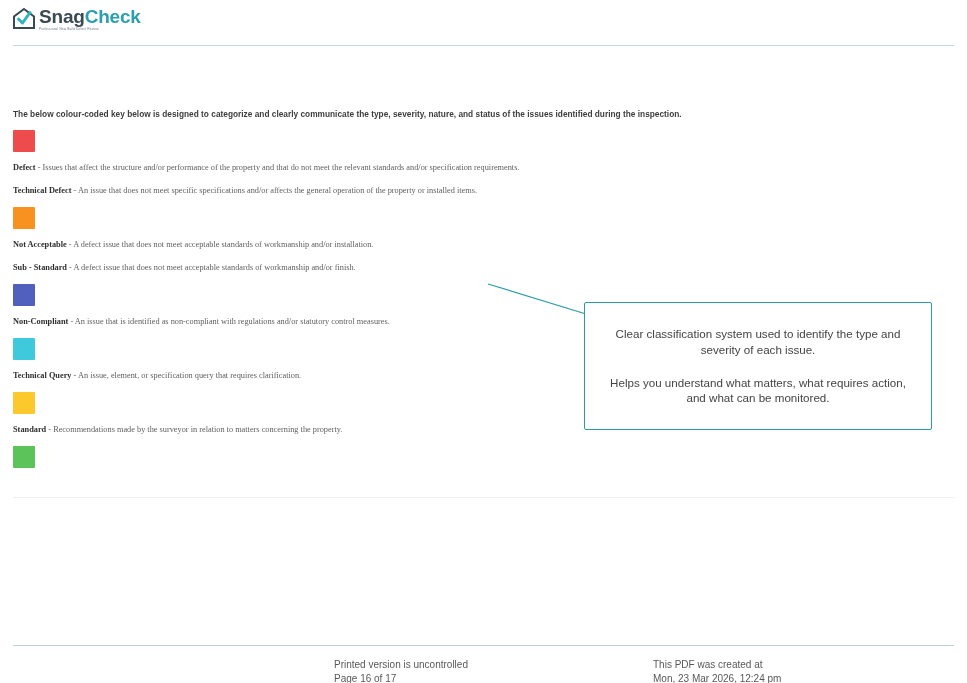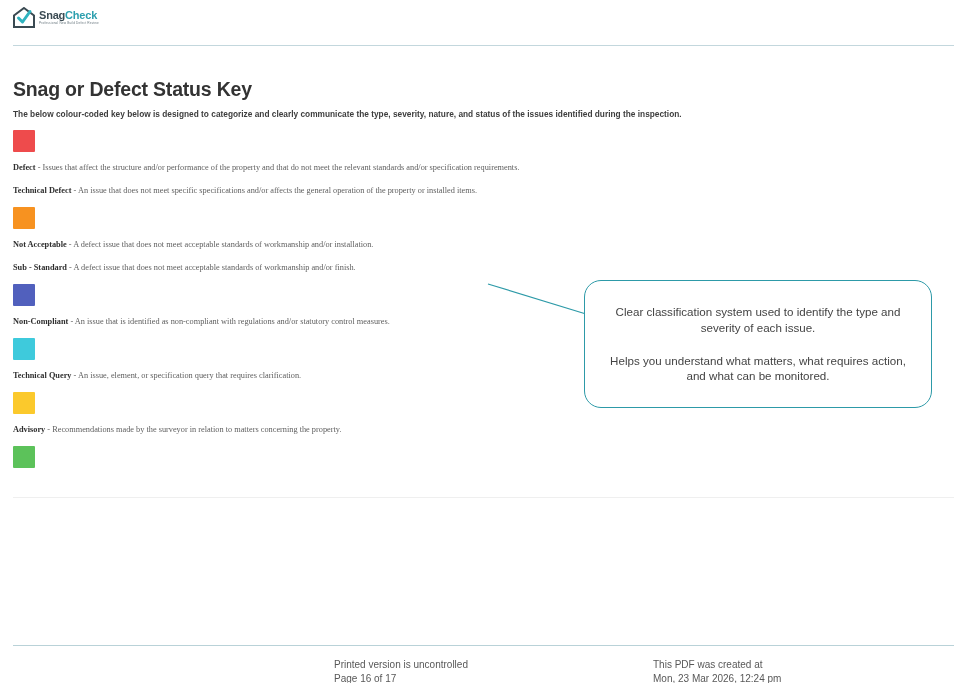--- a/index.html
+++ b/index.html
@@ -23,21 +23,21 @@
     position: absolute;
     left: 13px;
     top: 7px;
     display: flex;
     align-items: center;
     gap: 4px;
   }
   .logo-mark { width: 22px; height: 21px; display:block; }
   .logo-text-wrap { display: flex; flex-direction: column; line-height: 1; }
   .logo-word {
-    font-size: 11px;
+    font-size: 19px;
     font-weight: bold;
     letter-spacing: -0.2px;
     white-space: nowrap;
   }
   .logo-word .snag { color: #3a4a52; }
   .logo-word .check { color: #2c9fae; }
   .logo-tag {
     font-size: 3.2px;
     color: #6d7b82;
     letter-spacing: 0.15px;
@@ -97,24 +97,24 @@
   .rule-mid {
     position: absolute;
     left: 13px; top: 497px;
     width: 941px; height: 1px;
     background: #efefef;
   }
 
   
   .callout {
     position: absolute;
-    left: 584px; top: 280px;
+    left: 584px; top: 302px;
     width: 348px; height: 128px;
     border: 1.4px solid #2d9aa8;
-    border-radius: 17px;
+    border-radius: 2px;
     background: #ffffff;
     display: flex;
     flex-direction: column;
     justify-content: center;
     align-items: flex-start;
     gap: 17px;
     padding: 6px 22px;
   }
   .callout p {
     margin: 0;
@@ -156,21 +156,20 @@
     <span class="logo-text-wrap">
       <span class="logo-word">
         <span class="snag">Snag</span><span class="check">Check</span>
       </span>
       <span class="logo-tag">Professional New Build Defect Review</span>
     </span>
   </div>
 
   <div class="rule-top"></div>
 
-  <h1 class="page-title">Snag or Defect Status Key</h1>
   <div class="intro">The below colour-coded key below is designed to categorize and clearly communicate the type, severity, nature, and status of the issues identified during the inspection.</div>
 
   <div class="swatch" style="top: 130px; background: rgb(238, 75, 76);"></div>
   <div class="swatch" style="top: 207px; background: rgb(247, 146, 32);"></div>
   <div class="swatch" style="top: 284px; background: rgb(81, 96, 189);"></div>
   <div class="swatch" style="top: 338px; background: rgb(62, 202, 220);"></div>
   <div class="swatch" style="top: 392px; background: rgb(251, 201, 44);"></div>
   <div class="swatch" style="top: 446px; background: rgb(92, 194, 90);"></div>
 
   <div class="key-line" style="top:163px">
@@ -189,21 +188,21 @@
 
   <div class="key-line" style="top:317px">
     <b>Non-Compliant</b><span> - </span><span>An issue that is identified as non-compliant with regulations and/or statutory control measures.</span>
   </div>
 
   <div class="key-line" style="top:371px">
     <b>Technical Query</b><span> - </span><span>An issue, element, or specification query that requires clarification.</span>
   </div>
 
   <div class="key-line" style="top:425px">
-    <b>Advisory</b><span> - </span><span>Recommendations made by the surveyor in relation to matters concerning the property.</span>
+    <b>Standard</b><span> - </span><span>Recommendations made by the surveyor in relation to matters concerning the property.</span>
   </div>
 
 
   <div class="rule-mid"></div>
 
   <svg class="connector" width="110" height="40" viewBox="0 0 110 40">
     <line x1="8" y1="6" x2="106" y2="36" stroke="#2d9aa8" stroke-width="1.2"></line>
   </svg>
 
   <div class="callout" style="border-color: rgb(45, 154, 168);">

